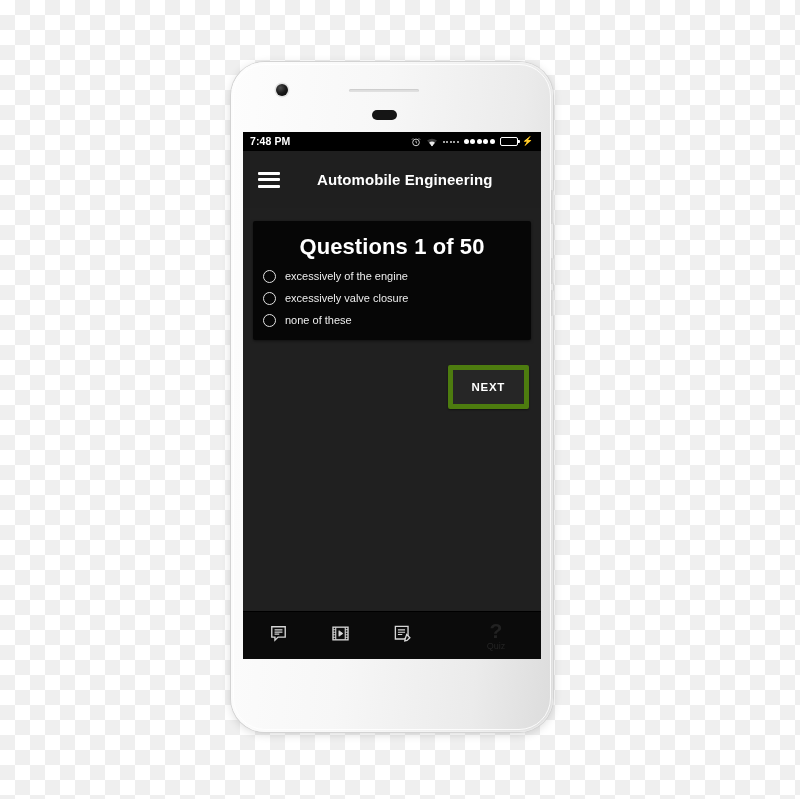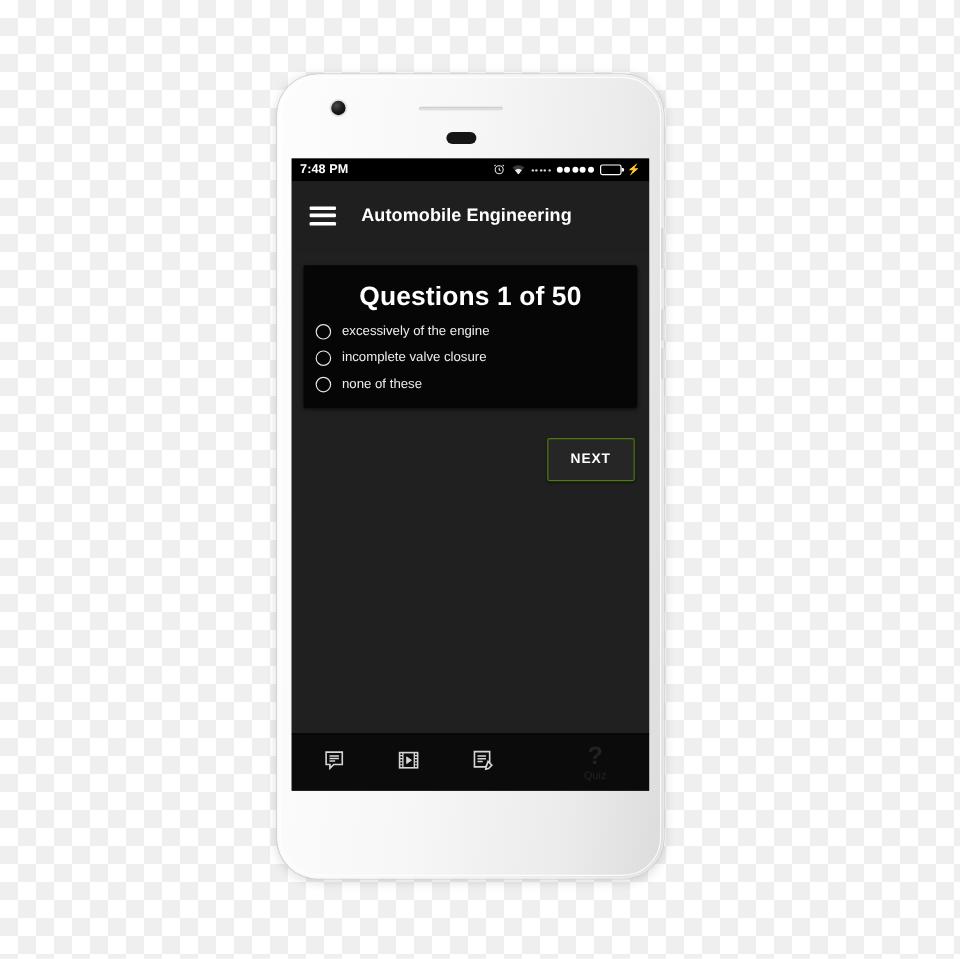--- a/index.html
+++ b/index.html
@@ -161,21 +161,21 @@
     cursor: pointer;
     flex: 0 0 auto;
   }
   #menu-button span {
     display: block;
     height: 3px;
     background: #ffffff;
     border-radius: 1px;
   }
   #app-title {
-    margin-left: 21px;
+    margin-left: 37px;
     color: #ffffff;
     font-size: 15px;
     font-weight: bold;
     letter-spacing: 0.1px;
     white-space: nowrap;
   }
 
   
   #quiz-content {
     flex: 1 1 auto;
@@ -233,21 +233,21 @@
 
   #next-row {
     display: flex;
     justify-content: flex-end;
     margin-top: 25px;
     padding-right: 2px;
   }
   #next-button {
     background: #262626;
     color: #ffffff;
-    border: 1px solid #4d7c0f;
+    border: 5px solid #4d7c0f;
     border-radius: 2px;
     font-size: 11.5px;
     font-weight: bold;
     letter-spacing: 0.7px;
     padding: 11px 19px;
     cursor: pointer;
     font-family: "Liberation Sans", sans-serif;
     box-shadow: 0 1px 2px rgba(0,0,0,0.45);
   }
 
@@ -356,21 +356,21 @@
       <div id="question-card">
         <div id="question-counter">Questions 1 of 50</div>
 
         <div id="answer-options">
           <div class="answer-option">
             <span class="radio-circle"></span>
             <span class="answer-label">excessively of the engine</span>
           </div>
           <div class="answer-option">
             <span class="radio-circle"></span>
-            <span class="answer-label">incomplete valve closure</span>
+            <span class="answer-label">excessively valve closure</span>
           </div>
           <div class="answer-option">
             <span class="radio-circle"></span>
             <span class="answer-label">none of these</span>
           </div>
         </div>
       </div>
 
       <div id="next-row">
         <button id="next-button">NEXT</button>

